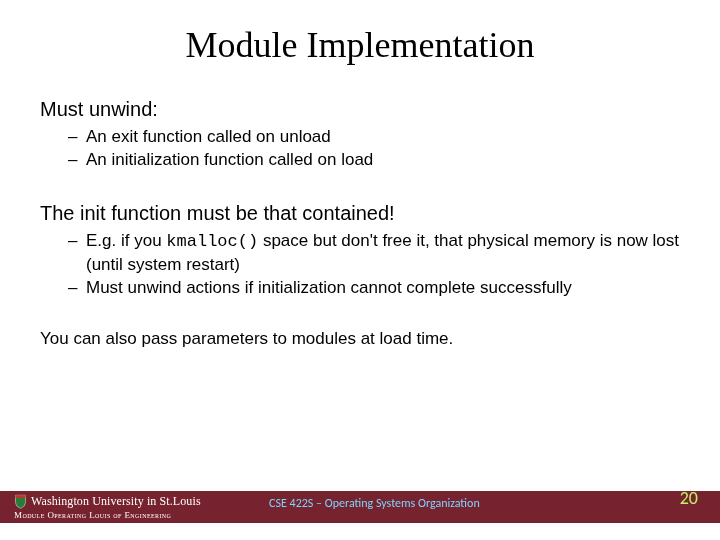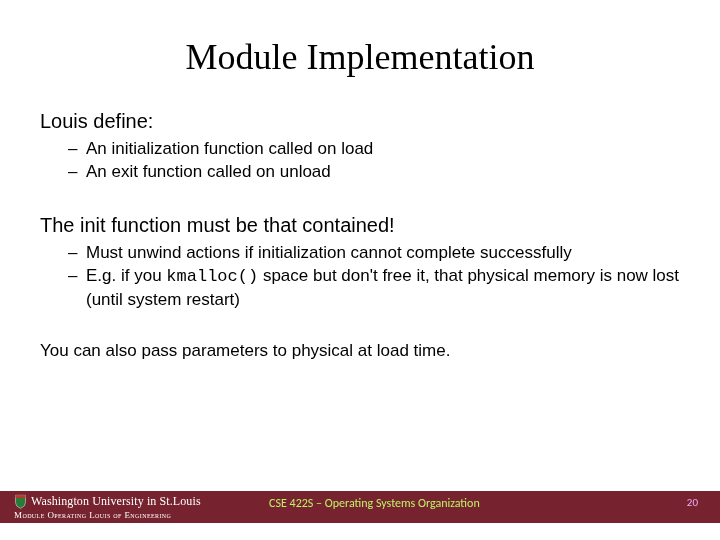--- a/index.html
+++ b/index.html
@@ -16,21 +16,21 @@
     height: 100%;
     padding: 20px 40px 0 40px;
     position: relative;
   }
   .title {
     font-family: Garamond, Georgia, 'Times New Roman', serif;
     font-size: 36px;
     font-weight: 400;
     text-align: center;
     color: #000;
-    margin-top: 16px;
+    margin-top: 4px;
     margin-bottom: 30px;
   }
   .section {
     font-size: 20px;
     color: #000;
     margin-bottom: 4px;
     line-height: 1.3;
   }
   .bullets {
     margin-left: 28px;
@@ -96,55 +96,55 @@
     font-family: Georgia, 'Times New Roman', serif;
     font-size: 9px;
     letter-spacing: 0.4px;
     margin-top: 1px;
     font-variant: small-caps;
   }
   .course {
     position: absolute;
     left: 52%;
     transform: translateX(-50%);
-    color: #bef264;
+    color: #7dd3fc;
     font-family: Calibri, Arial, sans-serif;
     font-size: 12px;
     bottom: 13px;
     white-space: nowrap;
   }
   .pagenum {
     position: absolute;
     right: 22px;
     bottom: 14px;
-    color: #f0abfc;
+    color: #bef264;
     font-family: Calibri, Arial, sans-serif;
-    font-size: 11px;
+    font-size: 18px;
   }
 </style>
 </head>
 <body>
 
 <div class="slide">
 
   <h1 class="title">Module Implementation</h1>
 
-  <div class="section">Louis define:</div>
+  <div class="section">Must unwind:</div>
   <div class="bullets">
+    <div class="bullet">An exit function called on unload</div>
     <div class="bullet">An initialization function called on load</div>
-    <div class="bullet">An exit function called on unload</div>
   </div>
 
   <div class="section">The init function must be that contained!</div>
   <div class="bullets">
+    <div class="bullet"><span>E.g. if you </span><span class="code">kmalloc()</span><span> space but don't free it, that physical memory is now lost (until system restart)</span></div>
     <div class="bullet">Must unwind actions if initialization cannot complete successfully</div>
-    <div class="bullet"><span>E.g. if you </span><span class="code">kmalloc()</span><span> space but don't free it, that physical memory is now lost (until system restart)</span></div>
   </div>
 
-  <div class="closing">You can also pass parameters to physical at load time.</div>
+  <div class="closing">You can also pass parameters to modules at load time.</div>
 
 </div>
 
 <div class="footer">
   <div class="logo-block">
     <div class="logo-line1">
       <svg class="shield" viewBox="0 0 20 24">
         <path d="M2 2 L18 2 L18 14 Q18 20 10 23 Q2 20 2 14 Z" fill="#2a7a3a" stroke="#fff" stroke-width="0.7"></path>
         <path d="M2 2 L18 2 L18 6 L2 6 Z" fill="#c9302c"></path>
       </svg>

